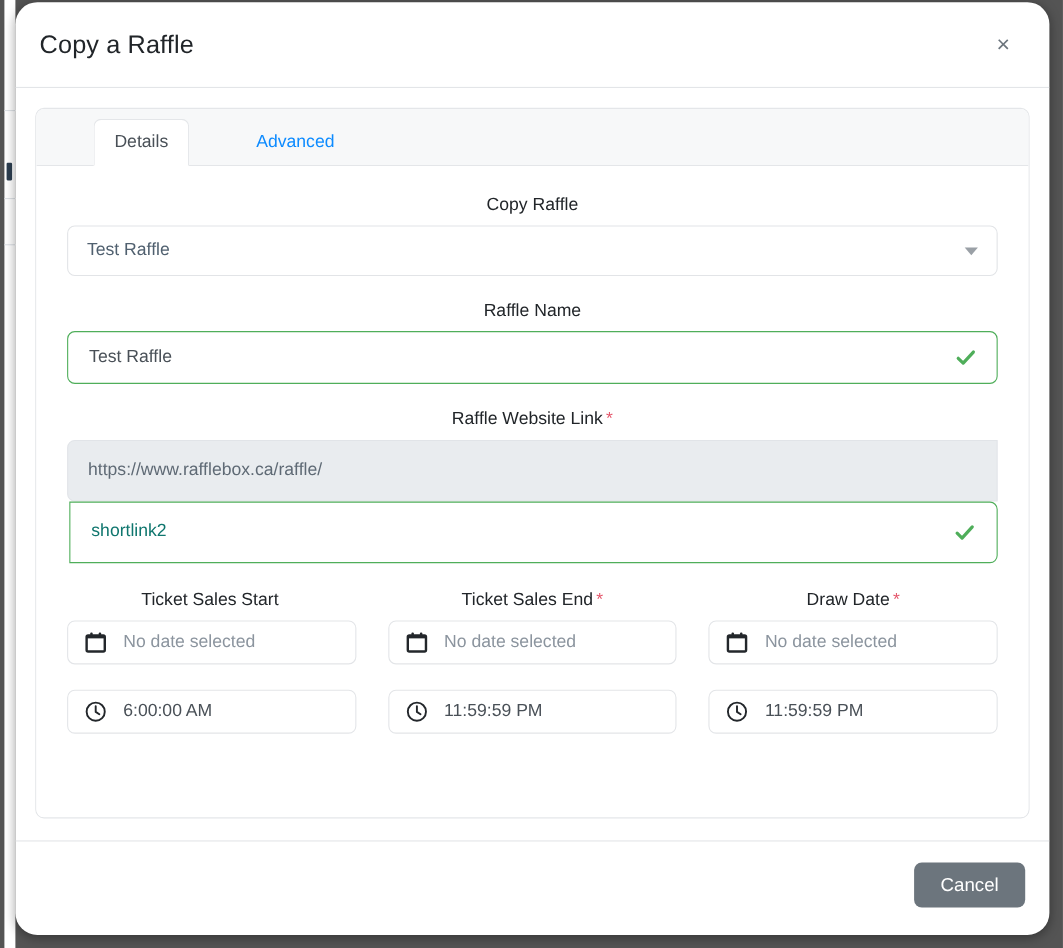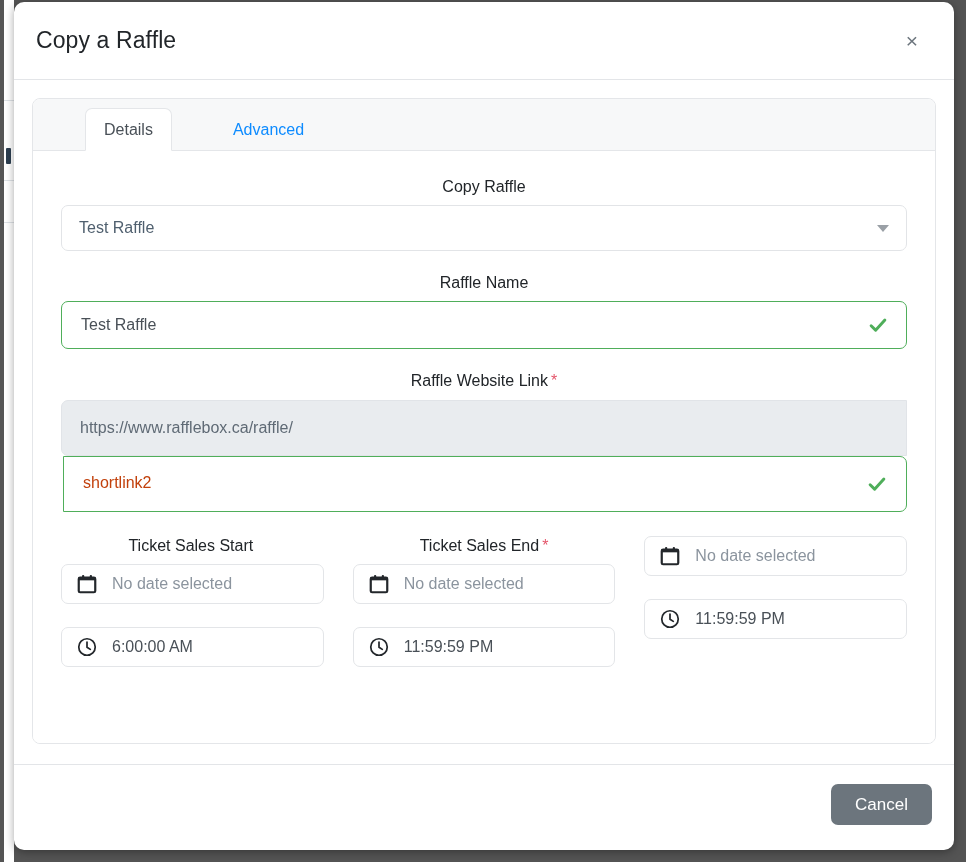--- a/index.html
+++ b/index.html
@@ -26,21 +26,21 @@
     position: absolute; left: 6px; top: 148px;
     width: 5px; height: 16px; background: #2c3e50; border-radius: 1px;
   }
 
   
   #modal {
     position: absolute;
     left: 14px; top: 2px;
     width: 940px; height: 848px;
     background: #ffffff;
-    border-radius: 10px;
+    border-radius: 20px;
     box-shadow: 0 2px 10px rgba(0,0,0,.35);
     display: flex; flex-direction: column;
     overflow: hidden;
   }
 
   
   #modal-header {
     height: 78px; flex: 0 0 78px;
     border-bottom: 1px solid #e3e5e8;
     display: flex; align-items: center;
@@ -150,21 +150,21 @@
     font-size: 16px; color: #5f6a75;
     height: 56px;
   }
   .group-input {
     position: relative; flex: 1 1 auto;
     border: 1px solid #4fae5a;
     border-radius: 0 7px 7px 0;
     background: #fff;
     display: flex; align-items: center;
     padding: 0 48px 1px 19px;
-    font-size: 16px; color: #c2410c;
+    font-size: 16px; color: #0f766e;
     height: 56px;
     margin-left: 2px;
   }
 
   
   .dt-row { display: flex; gap: 29px; }
   .dt-col { flex: 1 1 0; min-width: 0; }
   .dt-box {
     height: 40px;
     border: 1px solid #e3e5e8; border-radius: 7px;
@@ -306,20 +306,23 @@
                 <svg viewBox="0 0 24 24" width="22" height="22" aria-hidden="true">
                   <circle cx="12" cy="12" r="9" fill="none" stroke="#23272b" stroke-width="1.9"></circle>
                   <path d="M12 6.6 V12.2 L15.6 14.6" fill="none" stroke="#23272b" stroke-width="1.9" stroke-linecap="round" stroke-linejoin="round"></path>
                 </svg>
               </span>
               <span class="dt-text value-text">11:59:59 PM</span>
             </div>
           </div>
 
           <div class="dt-col">
+            <label class="field-label">
+              <span>Draw Date</span><span class="req">*</span>
+            </label>
             <div class="dt-box">
               <span class="dt-icon">
                 <svg viewBox="0 0 24 24" width="22" height="22" aria-hidden="true">
                   <rect x="3" y="5" width="18" height="16" rx="1.5" fill="none" stroke="#23272b" stroke-width="2.4"></rect>
                   <rect x="3" y="5" width="18" height="3" fill="#23272b"></rect>
                   <rect x="6.6" y="2.2" width="2.4" height="4" rx="1" fill="#23272b"></rect>
                   <rect x="15" y="2.2" width="2.4" height="4" rx="1" fill="#23272b"></rect>
                 </svg>
               </span>
               <span class="dt-text placeholder-text">No date selected</span>

